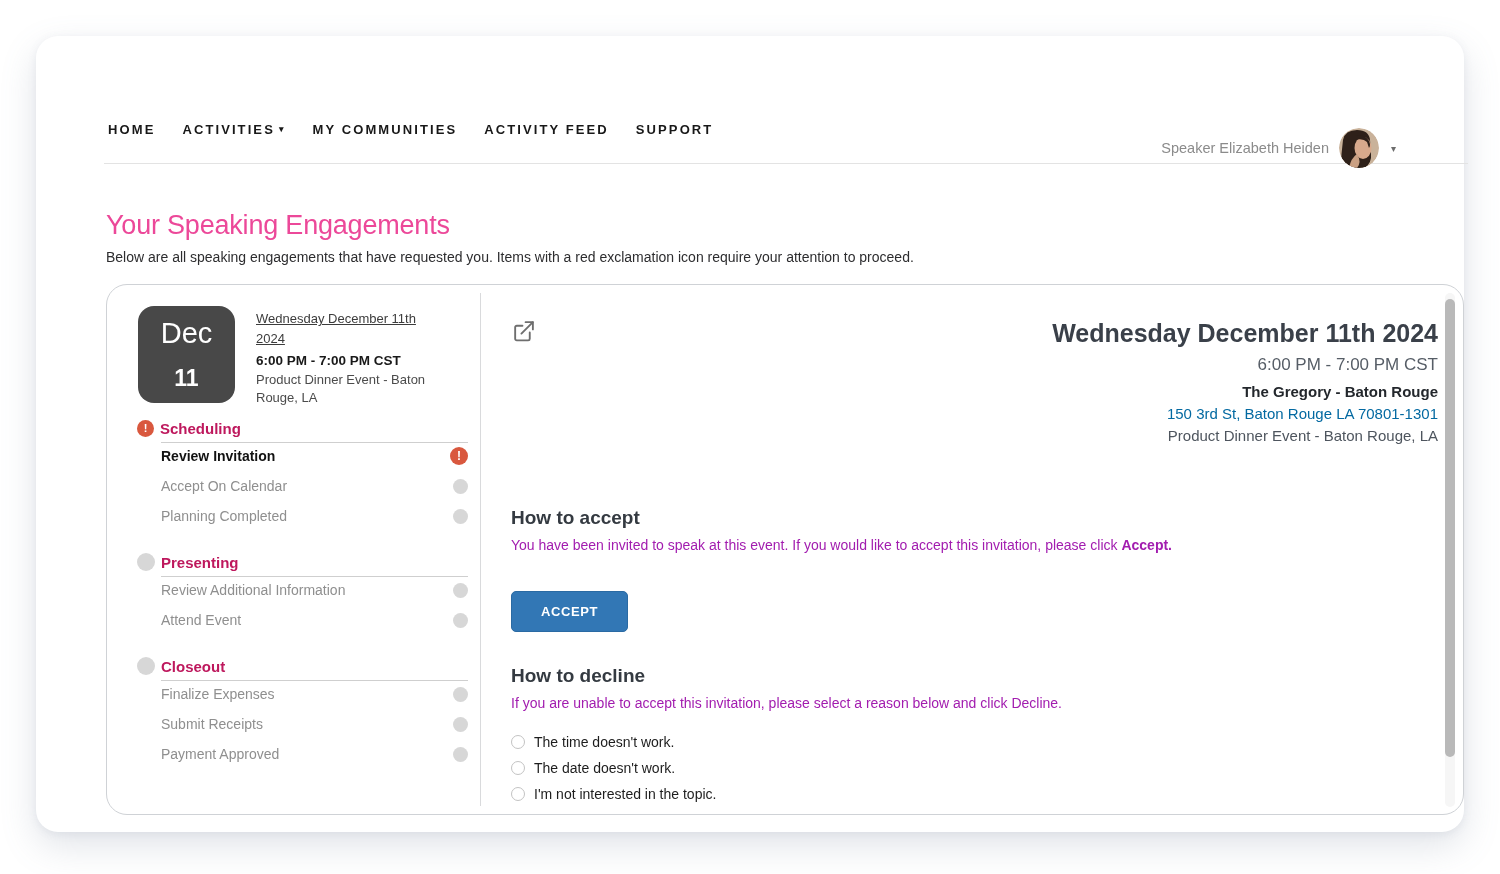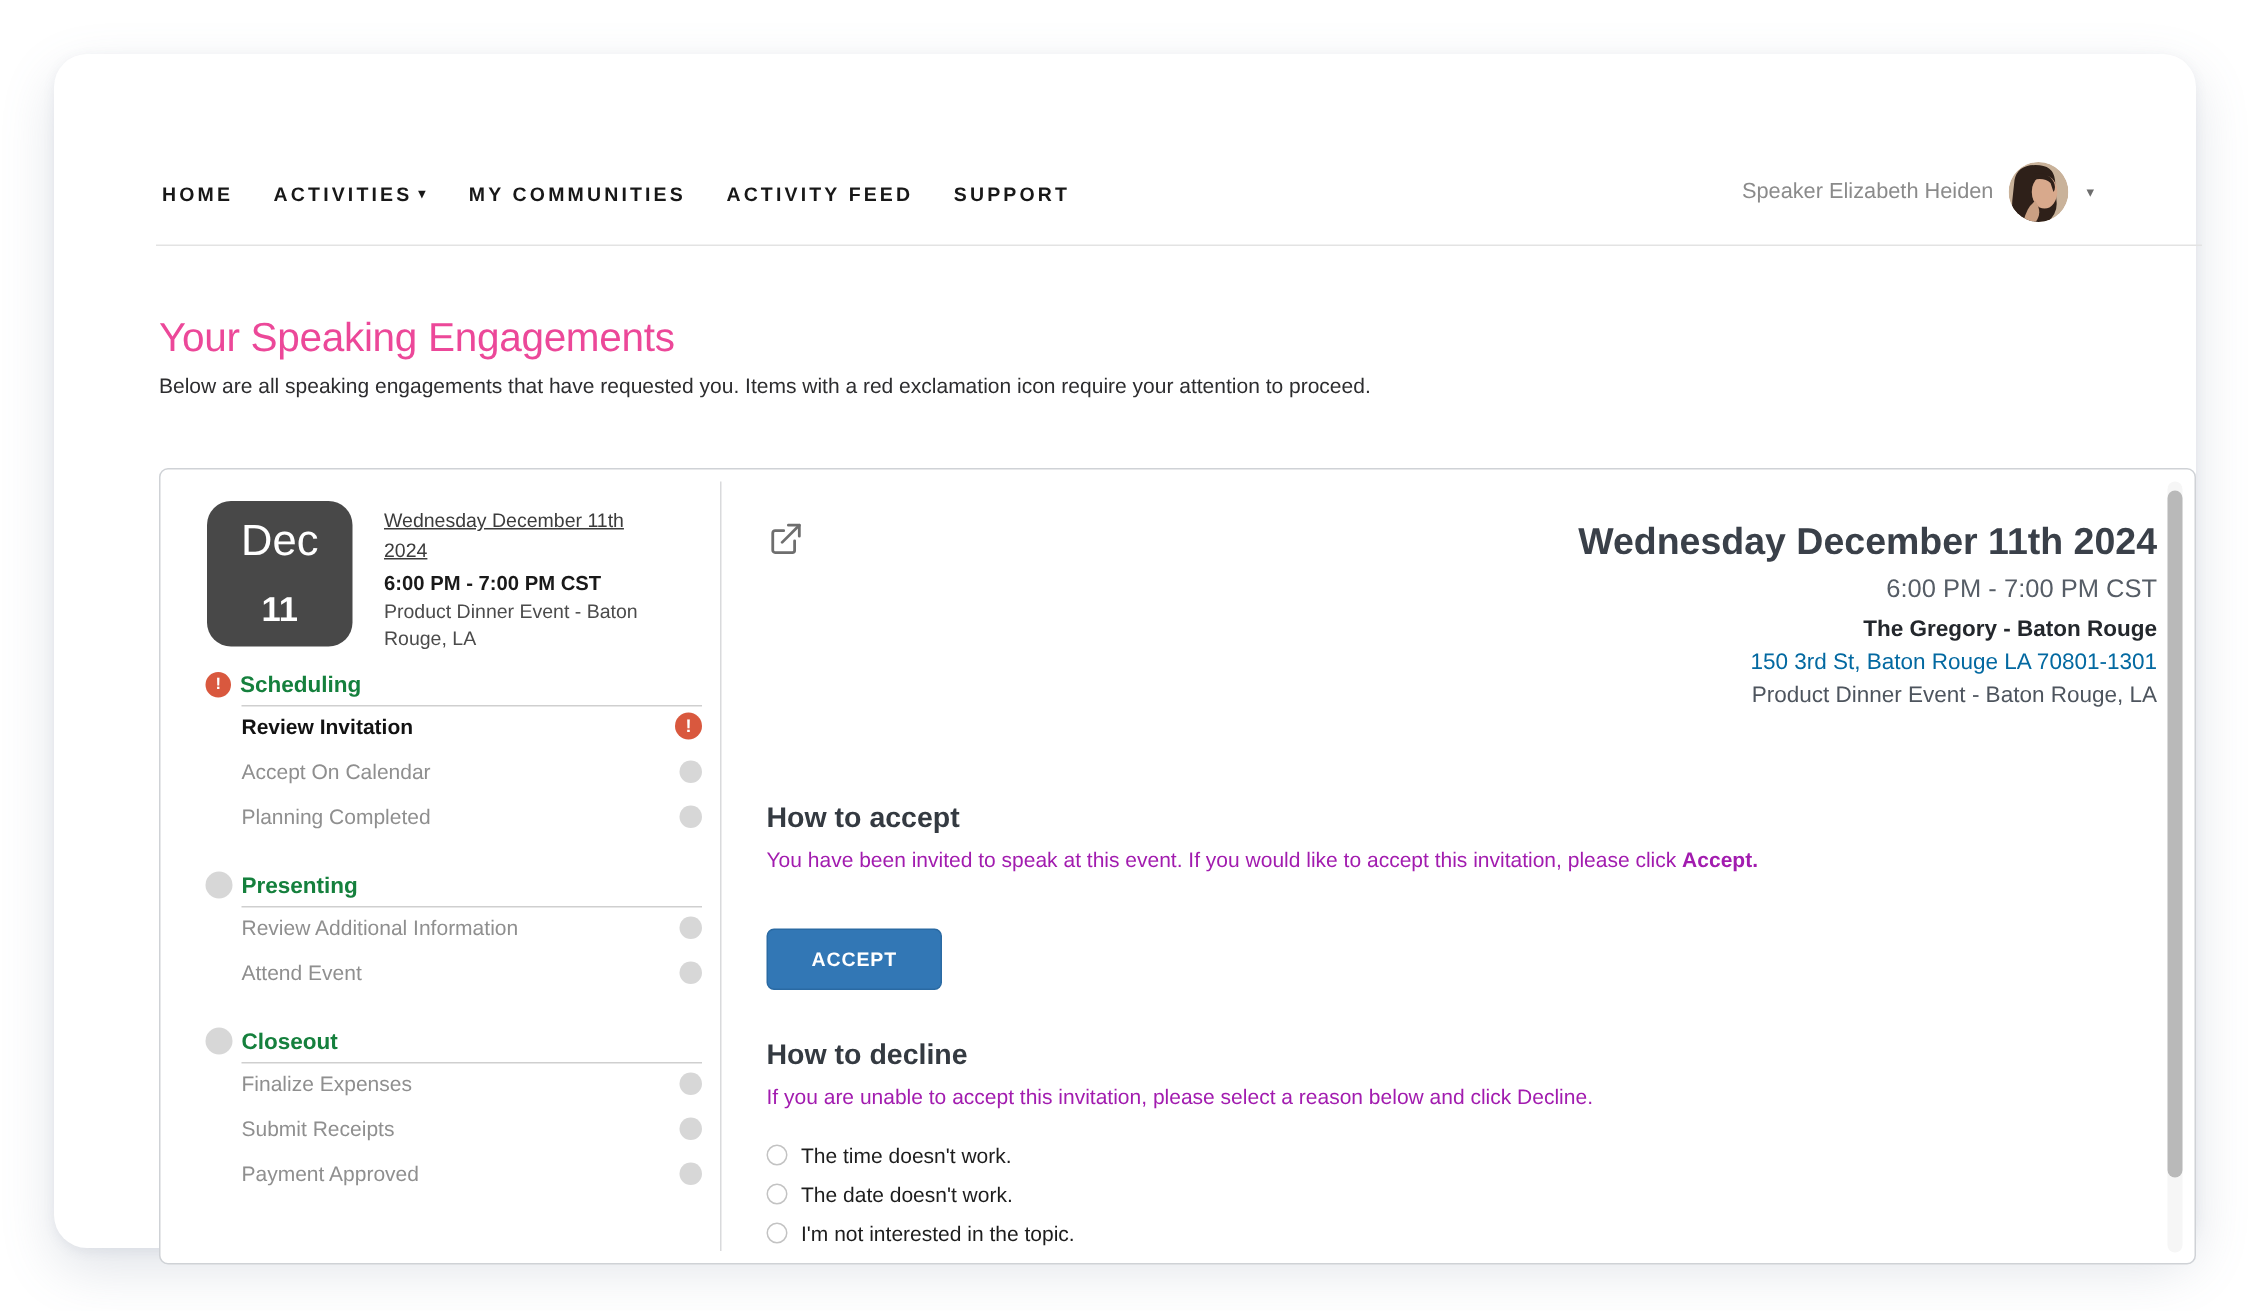--- a/index.html
+++ b/index.html
@@ -5,48 +5,48 @@
   * { margin:0; padding:0; box-sizing:border-box; }
   html,body { width:1500px; height:874px; background:#ffffff; font-family:"Liberation Sans", sans-serif; overflow:hidden; }
   .wrapper { position:absolute; left:36px; top:36px; width:1428px; height:796px; background:#ffffff; border-radius:22px; box-shadow:0 14px 36px rgba(105,120,145,0.20), 0 2px 8px rgba(105,120,145,0.10); }
 
   
   .topnav { position:absolute; left:72px; top:86px; display:flex; align-items:flex-end; gap:27px; }
   .nav-item { font-size:13px; font-weight:700; letter-spacing:2.1px; color:#181818; cursor:pointer; display:flex; align-items:center; gap:4px; white-space:nowrap; }
   .nav-caret { font-size:9px; color:#181818; line-height:1; }
   .nav-underline { position:absolute; left:68px; top:127px; width:1364px; height:1px; background:#e3e3e3; }
 
-  .user-area { position:absolute; top:72px; right:68px; display:flex; align-items:center; gap:10px; }
+  .user-area { position:absolute; top:92px; right:68px; display:flex; align-items:center; gap:10px; }
   .user-name { font-size:14.5px; color:#8b8b8b; }
   .avatar { width:40px; height:40px; border-radius:50%; overflow:hidden; flex:0 0 auto; }
   .user-caret { font-size:10px; color:#6d6d6d; margin-left:2px; cursor:pointer; }
 
   
   .page-title { position:absolute; left:70px; top:174px; font-size:27px; font-weight:400; color:#ec4899; letter-spacing:-0.2px; }
   .page-sub { position:absolute; left:70px; top:213px; font-size:14px; color:#2d2d2f; }
 
   
-  .card { position:absolute; left:70px; top:276px; width:1358px; height:531px; background:#fff; border:1px solid #cfd2d6; border-radius:6px; }
+  .card { position:absolute; left:70px; top:248px; width:1358px; height:531px; background:#fff; border:1px solid #cfd2d6; border-radius:21px; }
   .v-divider { position:absolute; left:373px; top:8px; bottom:8px; width:1px; background:#d9dadc; }
 
   
   .datebox { position:absolute; left:31px; top:21px; width:97px; height:97px; background:#484848; border-radius:16px; color:#fff; display:flex; flex-direction:column; align-items:center; justify-content:center; line-height:1.1; }
   .datebox .m { font-size:29px; font-weight:500; }
   .datebox .d { font-size:23px; font-weight:700; margin-top:16px; }
   .summary { position:absolute; left:149px; top:24px; width:180px; }
   .date-link { font-size:13px; color:#3c3c3c; text-decoration:underline; line-height:1.55; cursor:pointer; display:inline-block; }
   .sum-time { font-size:13.5px; font-weight:700; color:#191919; margin-top:4px; }
   .sum-desc { font-size:13px; color:#4b4b4b; line-height:1.4; margin-top:3px; }
 
   .checklist { position:absolute; left:30px; top:130px; width:331px; }
   .sec { margin-top:18px; }
   .sec:first-child { margin-top:0; }
   .sec-head { display:flex; align-items:center; height:26px; position:relative; }
   .sec-head::after { content:""; position:absolute; left:24px; right:0; bottom:-2px; height:1px; background:#cfcfcf; }
-  .sec-title { font-size:15px; font-weight:700; color:#15803d; margin-left:6px; }
+  .sec-title { font-size:15px; font-weight:700; color:#be185d; margin-left:6px; }
   .row { display:flex; align-items:center; justify-content:space-between; height:30px; padding-left:24px; cursor:pointer; }
   .row-label { font-size:14px; color:#8f8f8f; }
   .row-label.active { color:#121212; font-weight:600; }
   .dot { width:15px; height:15px; border-radius:50%; background:#d7d7d7; flex:0 0 auto; }
   .dot.sm-head { width:18px; height:18px; margin-left:-24px; }
   .alert-badge { width:18px; height:18px; border-radius:50%; background:#d9583e; color:#fff; font-size:12px; font-weight:700; display:flex; align-items:center; justify-content:center; flex:0 0 auto; line-height:1; }
   .alert-badge.sm { width:17px; height:17px; font-size:11px; }
 
   
   .ext-icon { position:absolute; left:404px; top:34px; width:25px; height:25px; color:#6e6e6e; cursor:pointer; }

